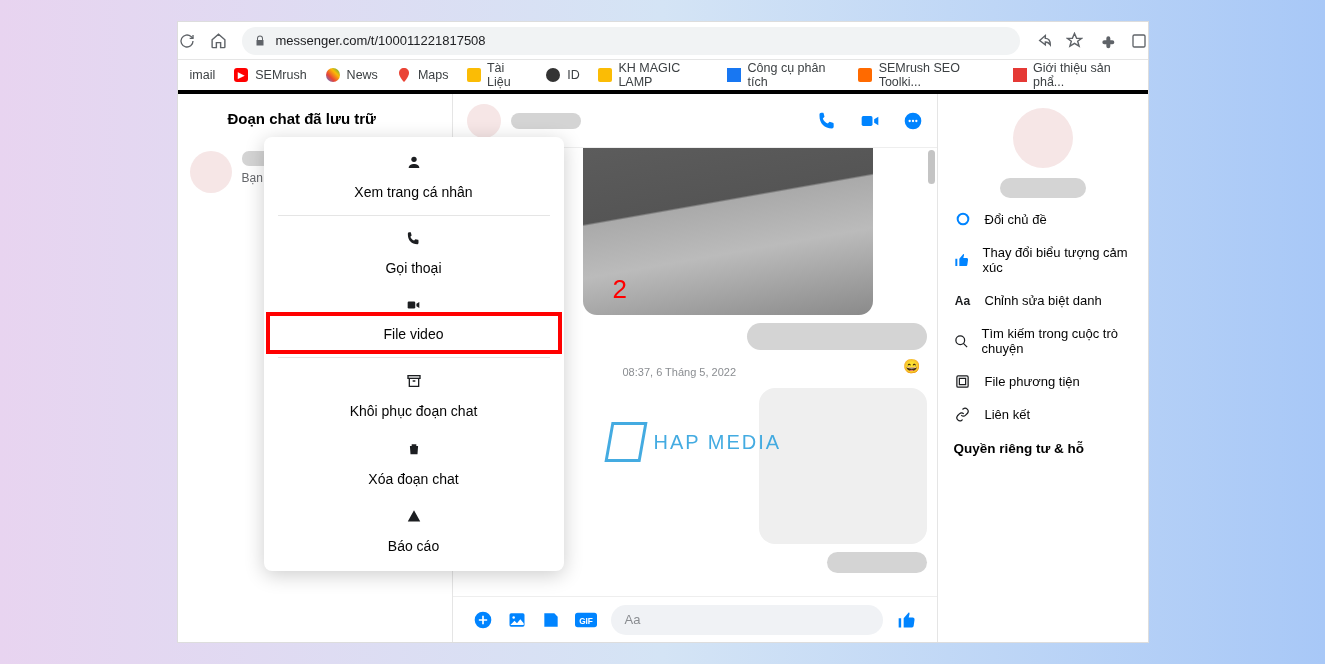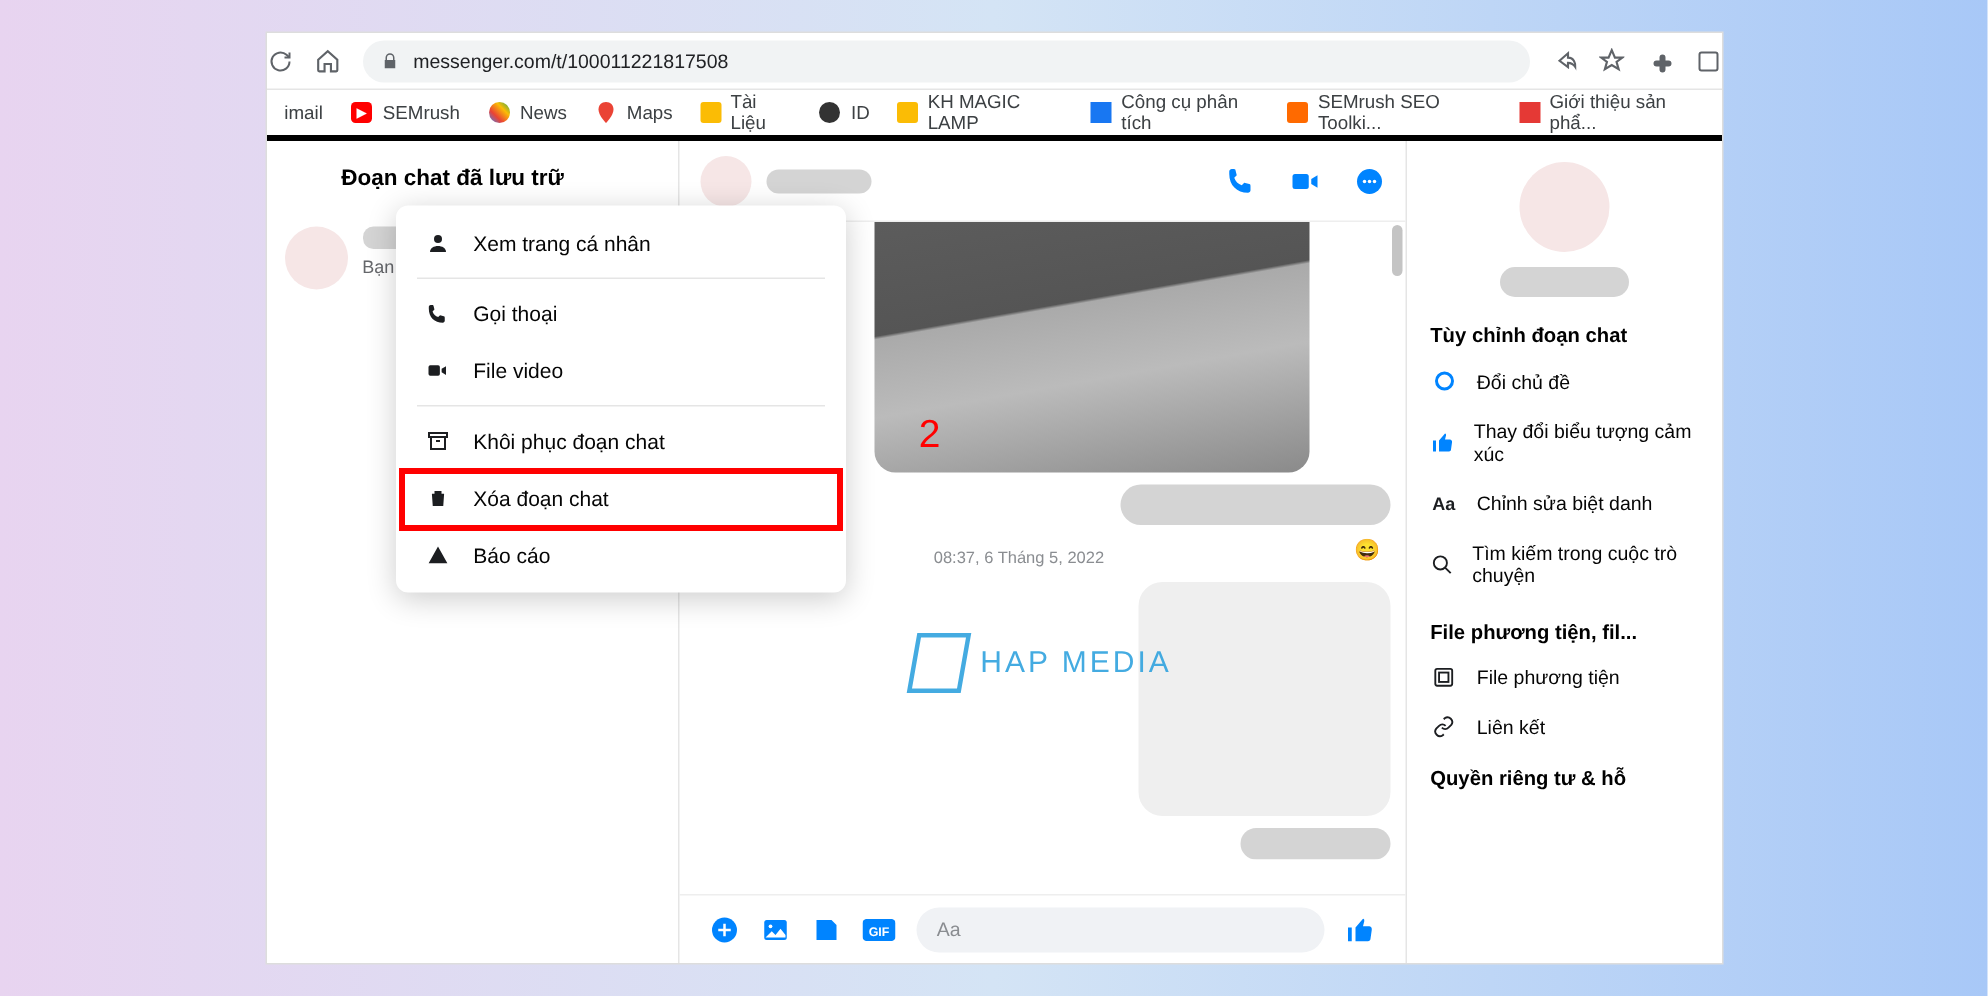--- a/index.html
+++ b/index.html
@@ -38,21 +38,21 @@
 
 .dots-btn { position:absolute; right:10px; top:75px; width:36px;height:36px;border-radius:50%;background:#fff;box-shadow:0 1px 4px rgba(0,0,0,0.25);display:flex;align-items:center;justify-content:center;font-size:16px;color:#606060;letter-spacing:1px; }
 .hl-box { position:absolute; border:4px solid #f00; }
 .hl1 { width:42px;height:46px; right:4px; top:68px; }
 .mark-num { position:absolute; color:#f00; font-size:26px; font-weight:400; }
 .m1 { right:-18px; top:74px; }
 .m2 { left:435px; top:252px; }
 
 
 .ctx { position:absolute; left:86px; top:115px; width:300px; background:#fff; border-radius:8px; box-shadow:0 4px 20px rgba(0,0,0,0.2); padding:6px 0; z-index:5; }
-.ctx-row { display:flex; align-items:center; gap:14px; padding:11px 18px; font-size:14px; color:#050505; cursor:pointer; }
+.ctx-row { display:flex; align-items:center; gap:14px; padding:11px 18px; font-size:14px; color:#050505; cursor:pointer;flex-direction:column; }
 .ctx-ic { width:20px; display:flex;justify-content:center;color:#1c1e21; }
 .ctx-sep { height:1px; background:#e5e5e5; margin:4px 14px; }
 .hl2 { width:296px;height:42px; left:88px; top:290px; z-index:6; }
 
 
 .mid-head { height:54px; display:flex; align-items:center; padding:0 14px; gap:10px; border-bottom:1px solid #eee; }
 .av-m { width:34px;height:34px;border-radius:50%;background:#f6e6e6; }
 .head-mask{width:70px;height:16px;background:#d4d4d4;border-radius:8px;}
 .head-act{margin-left:auto;display:flex;gap:22px;color:#0084ff;}
 .msg-area{flex:1;position:relative;overflow:hidden; display:flex; flex-direction:column;}
@@ -277,21 +277,20 @@
             </svg>
           </span>
       </div>
     </div>
 
     <div class="col-right">
       <div class="rc-top">
         <div class="av-l"></div>
         <div class="rc-mask"></div>
       </div>
-      <div class="rc-sec-title">Tùy chỉnh đoạn chat</div>
       <div class="rc-row">
           <span class="rc-ic blue">
             <svg width="16" height="16" viewBox="0 0 24 24" fill="none" stroke="#0084ff" stroke-width="3">
               <circle cx="12" cy="12" r="8"></circle>
             </svg>
           </span>
           <span>Đổi chủ đề</span>
         </div>
       <div class="rc-row">
           <span class="rc-ic blue">
@@ -307,21 +306,20 @@
         </div>
       <div class="rc-row">
           <span class="rc-ic">
             <svg width="15" height="15" viewBox="0 0 24 24" fill="none" stroke="#1c1e21" stroke-width="2">
               <circle cx="10" cy="10" r="7"></circle>
               <path d="M21 21l-6-6"></path>
             </svg>
           </span>
           <span>Tìm kiếm trong cuộc trò chuyện</span>
         </div>
-      <div class="rc-sec-title">File phương tiện, fil...</div>
       <div class="rc-row">
           <span class="rc-ic">
             <svg width="15" height="15" viewBox="0 0 24 24" fill="none" stroke="#1c1e21" stroke-width="2">
               <rect x="3" y="3" width="18" height="18" rx="2"></rect>
               <rect x="7" y="7" width="10" height="10"></rect>
             </svg>
           </span>
           <span>File phương tiện</span>
         </div>
       <div class="rc-row">

